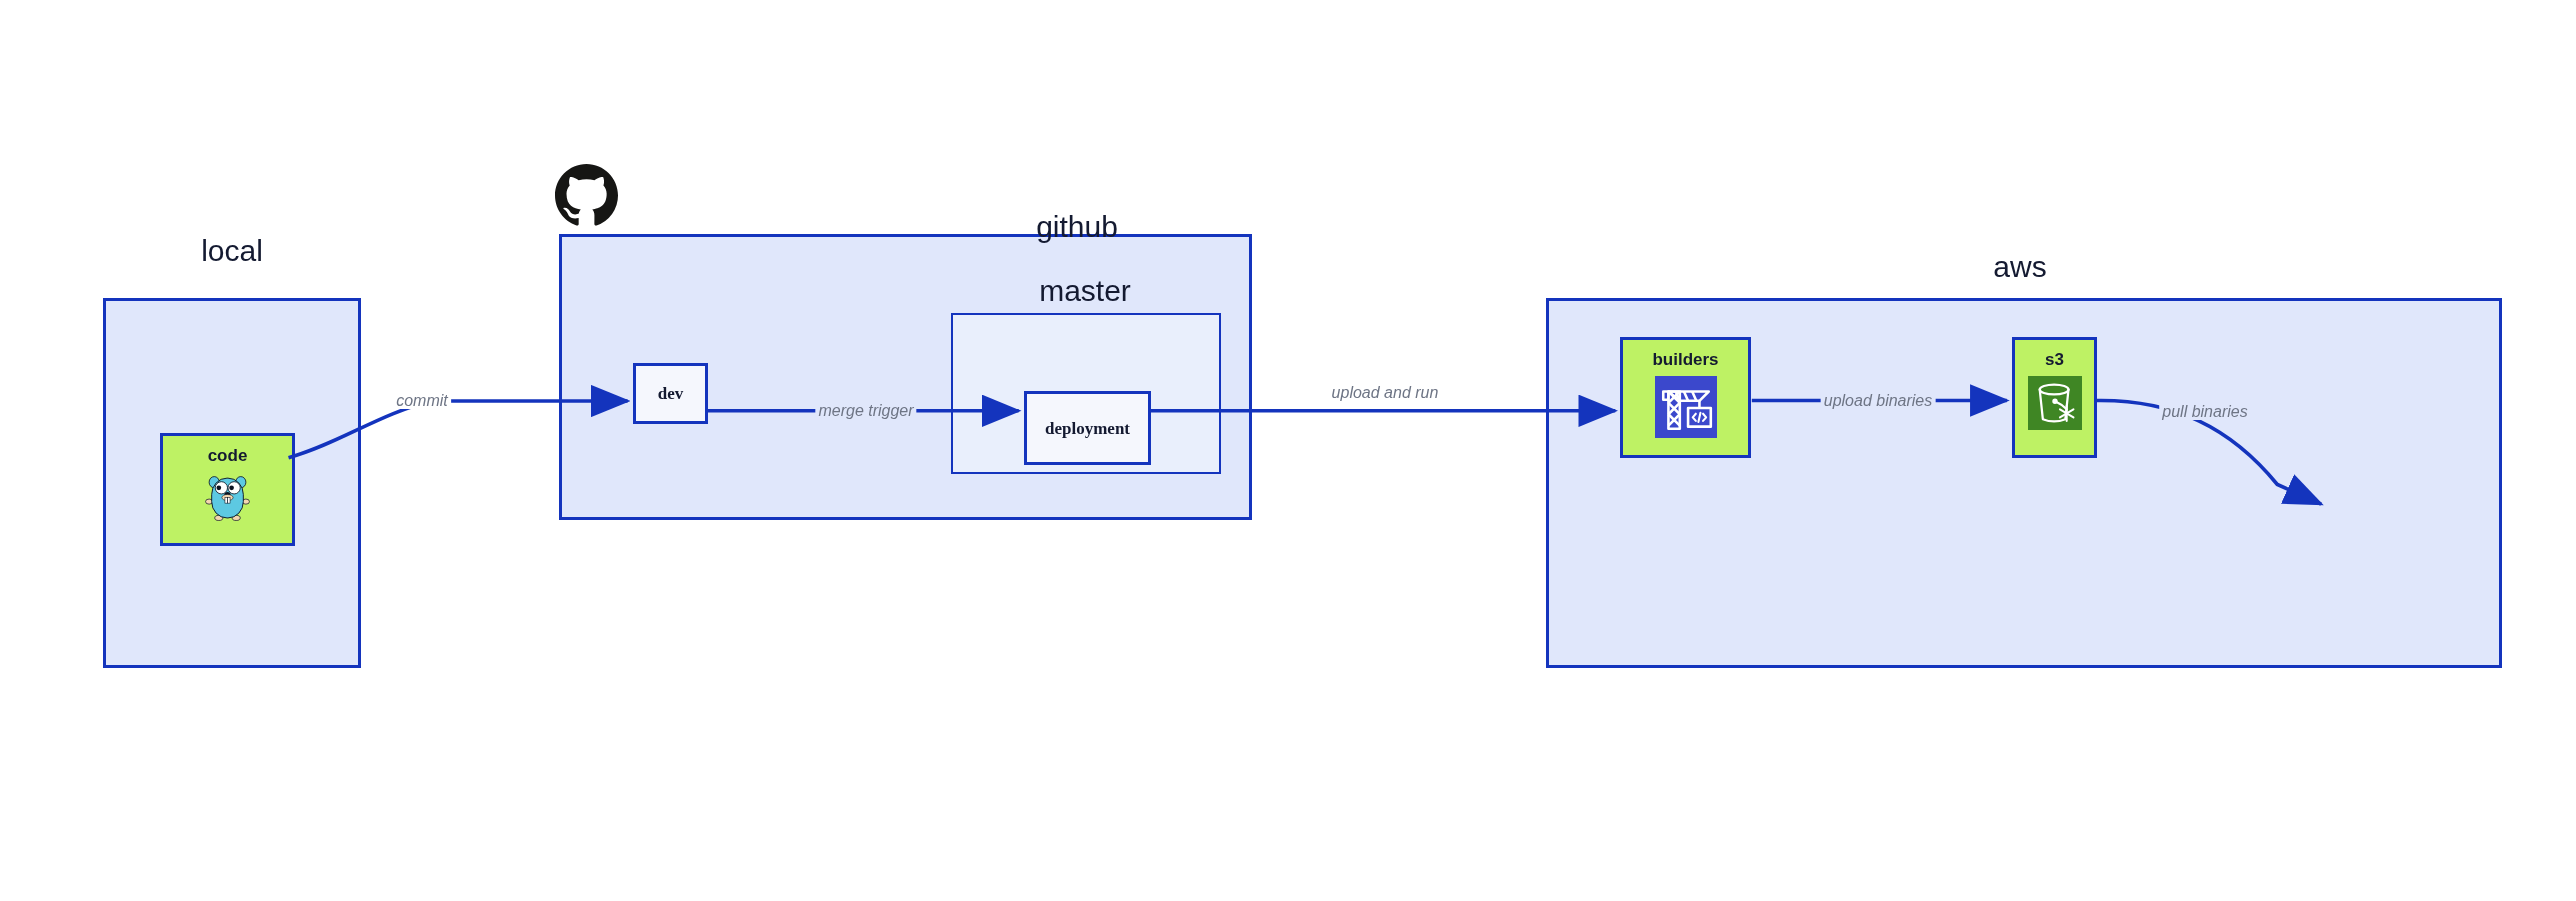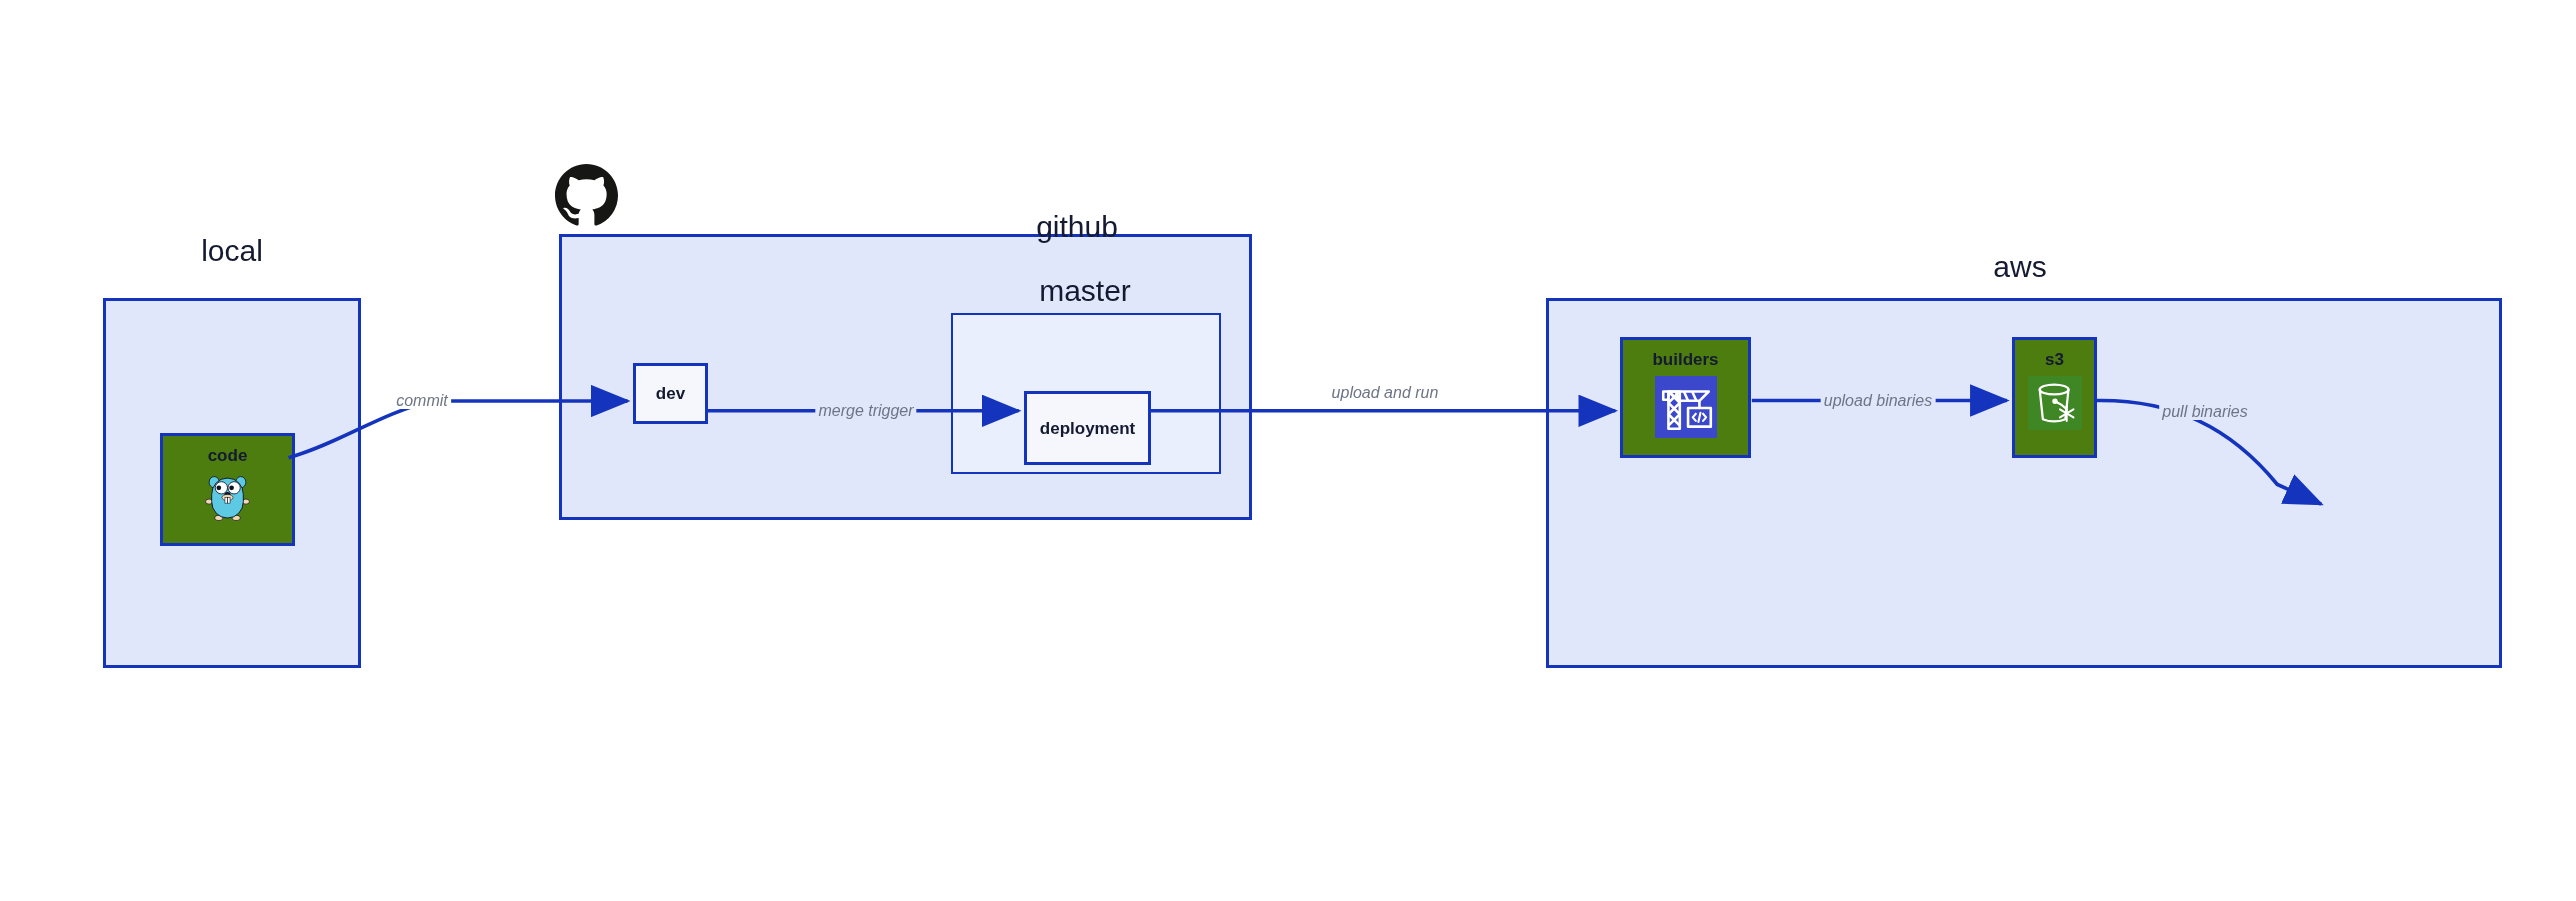--- a/index.html
+++ b/index.html
@@ -41,40 +41,40 @@
     line-height: 1;
     white-space: nowrap;
     text-align: center;
     z-index: 4;
   }
 
   
   .node {
     position: absolute;
     box-sizing: border-box;
-    background: #4d7c0f;
+    background: #bef264;
     border: 3.1px solid #1434bd;
     z-index: 6;
     display: flex;
     flex-direction: column;
     align-items: center;
   }
   .node.plain {
     background: #f5f7fd;
     justify-content: center;
   }
   .node-label {
     color: #141a31;
     font-size: 17px;
     font-weight: bold;
     line-height: 1;
     white-space: nowrap;
     margin-top: 11.3px;
   }
-  .node.plain .node-label { margin-top: 0; }
+  .node.plain .node-label { margin-top: 0; font-family: Liberation Serif, serif; }
   .node-icon {
     margin-top: 8.2px;
     line-height: 0;
   }
 
   
   #edges {
     position: absolute;
     left: 0; top: 0;
     width: 2604px;

